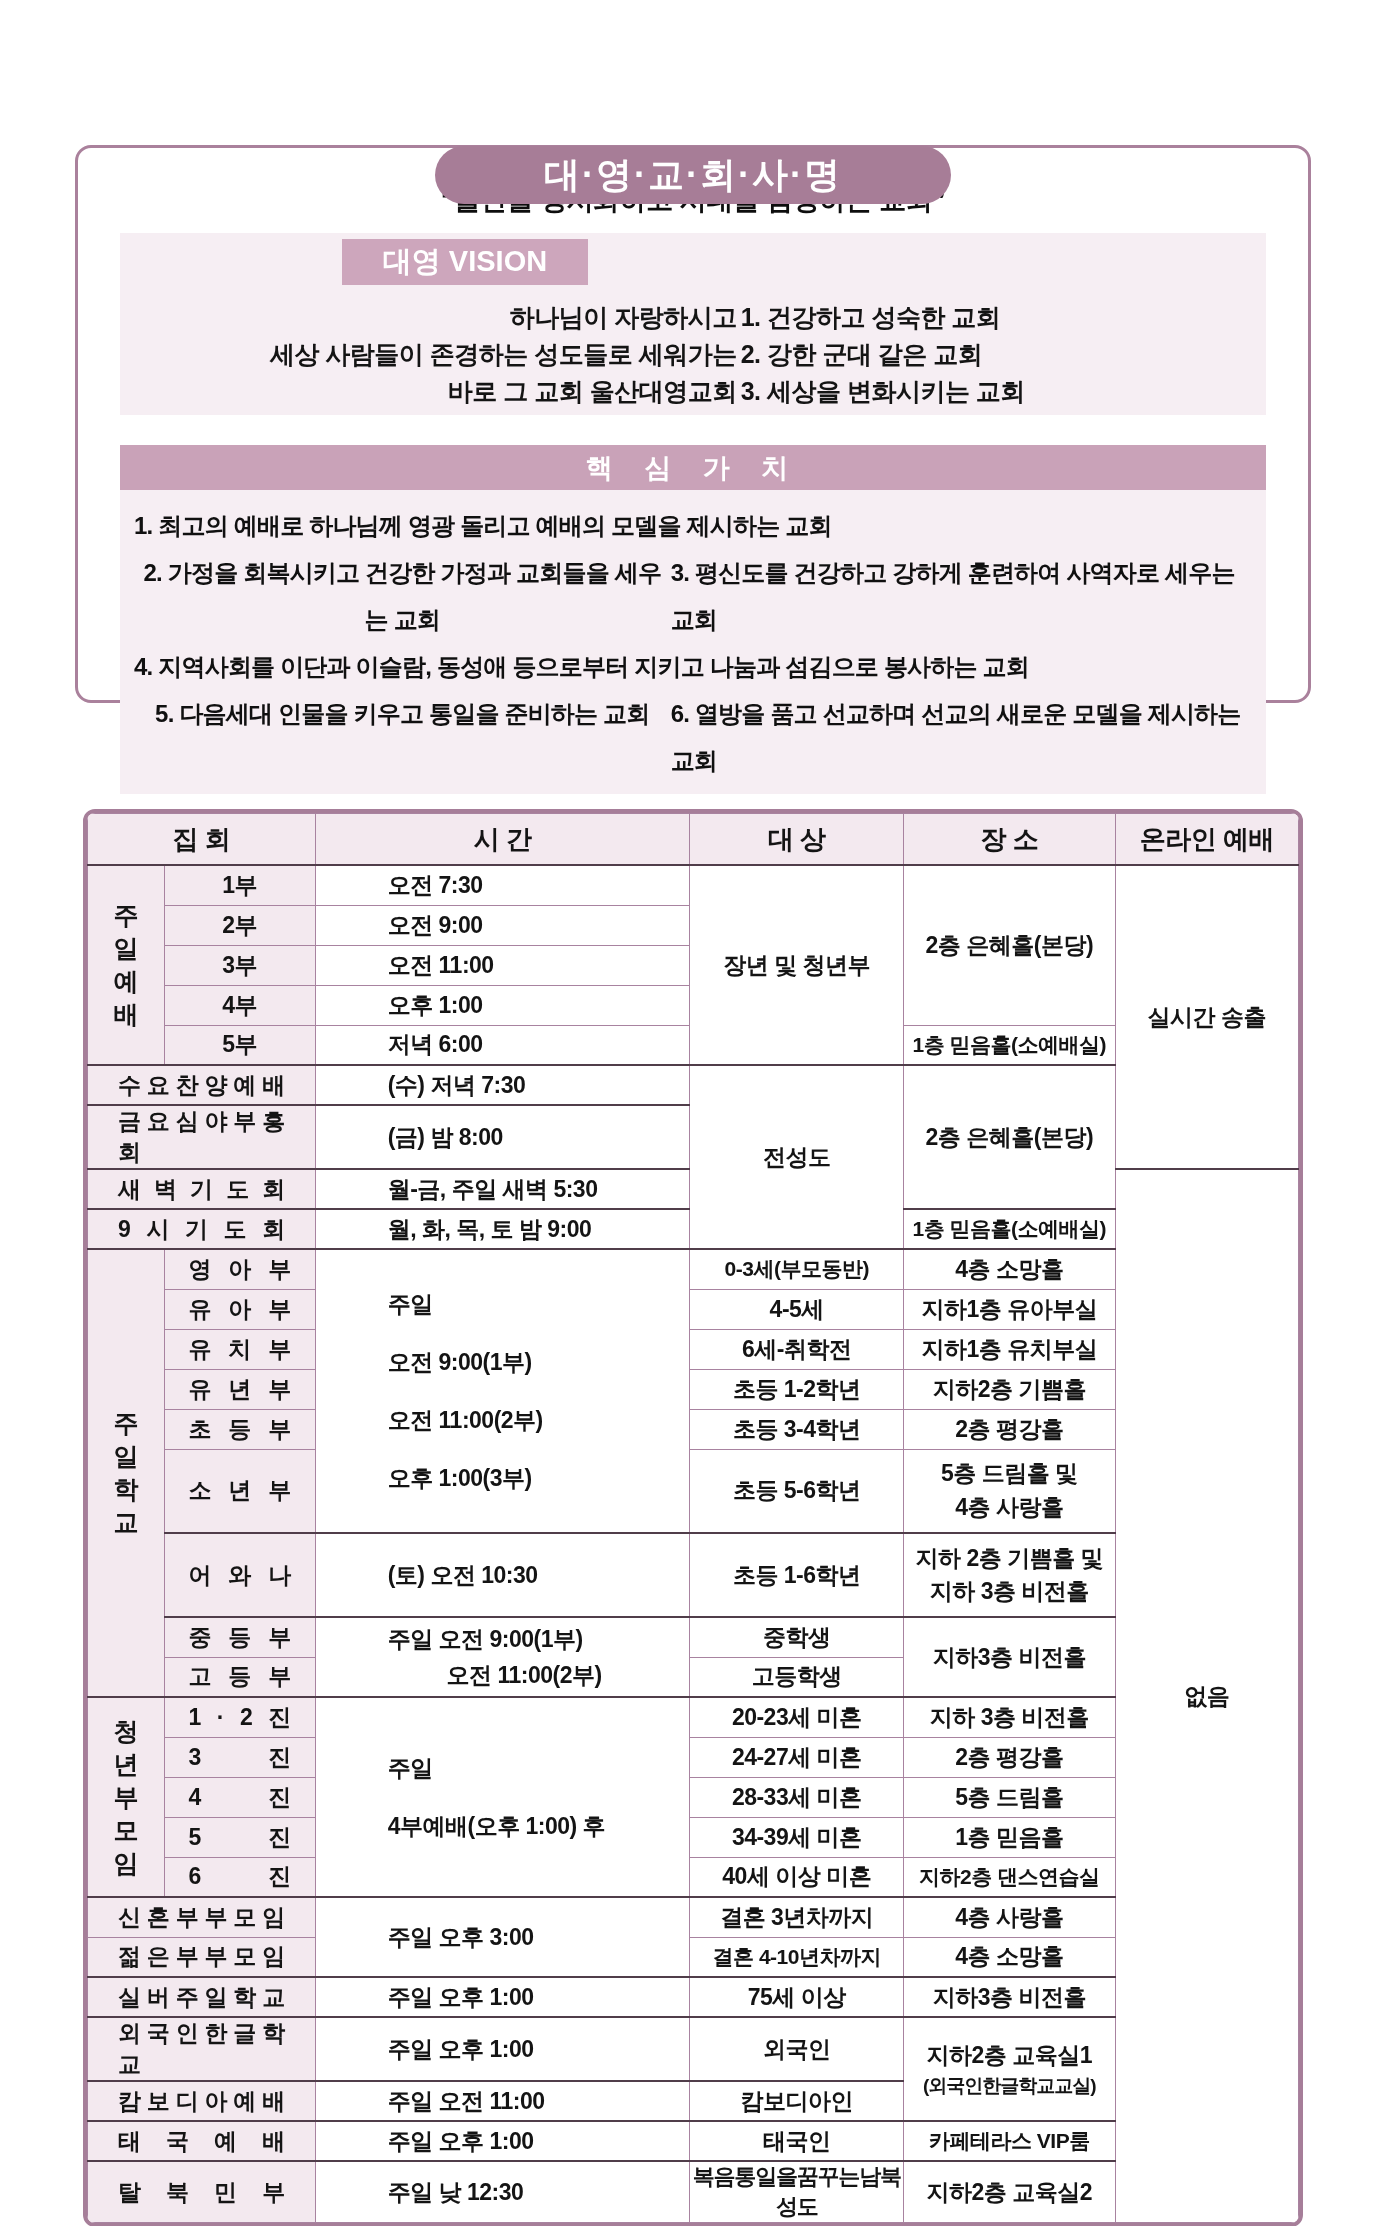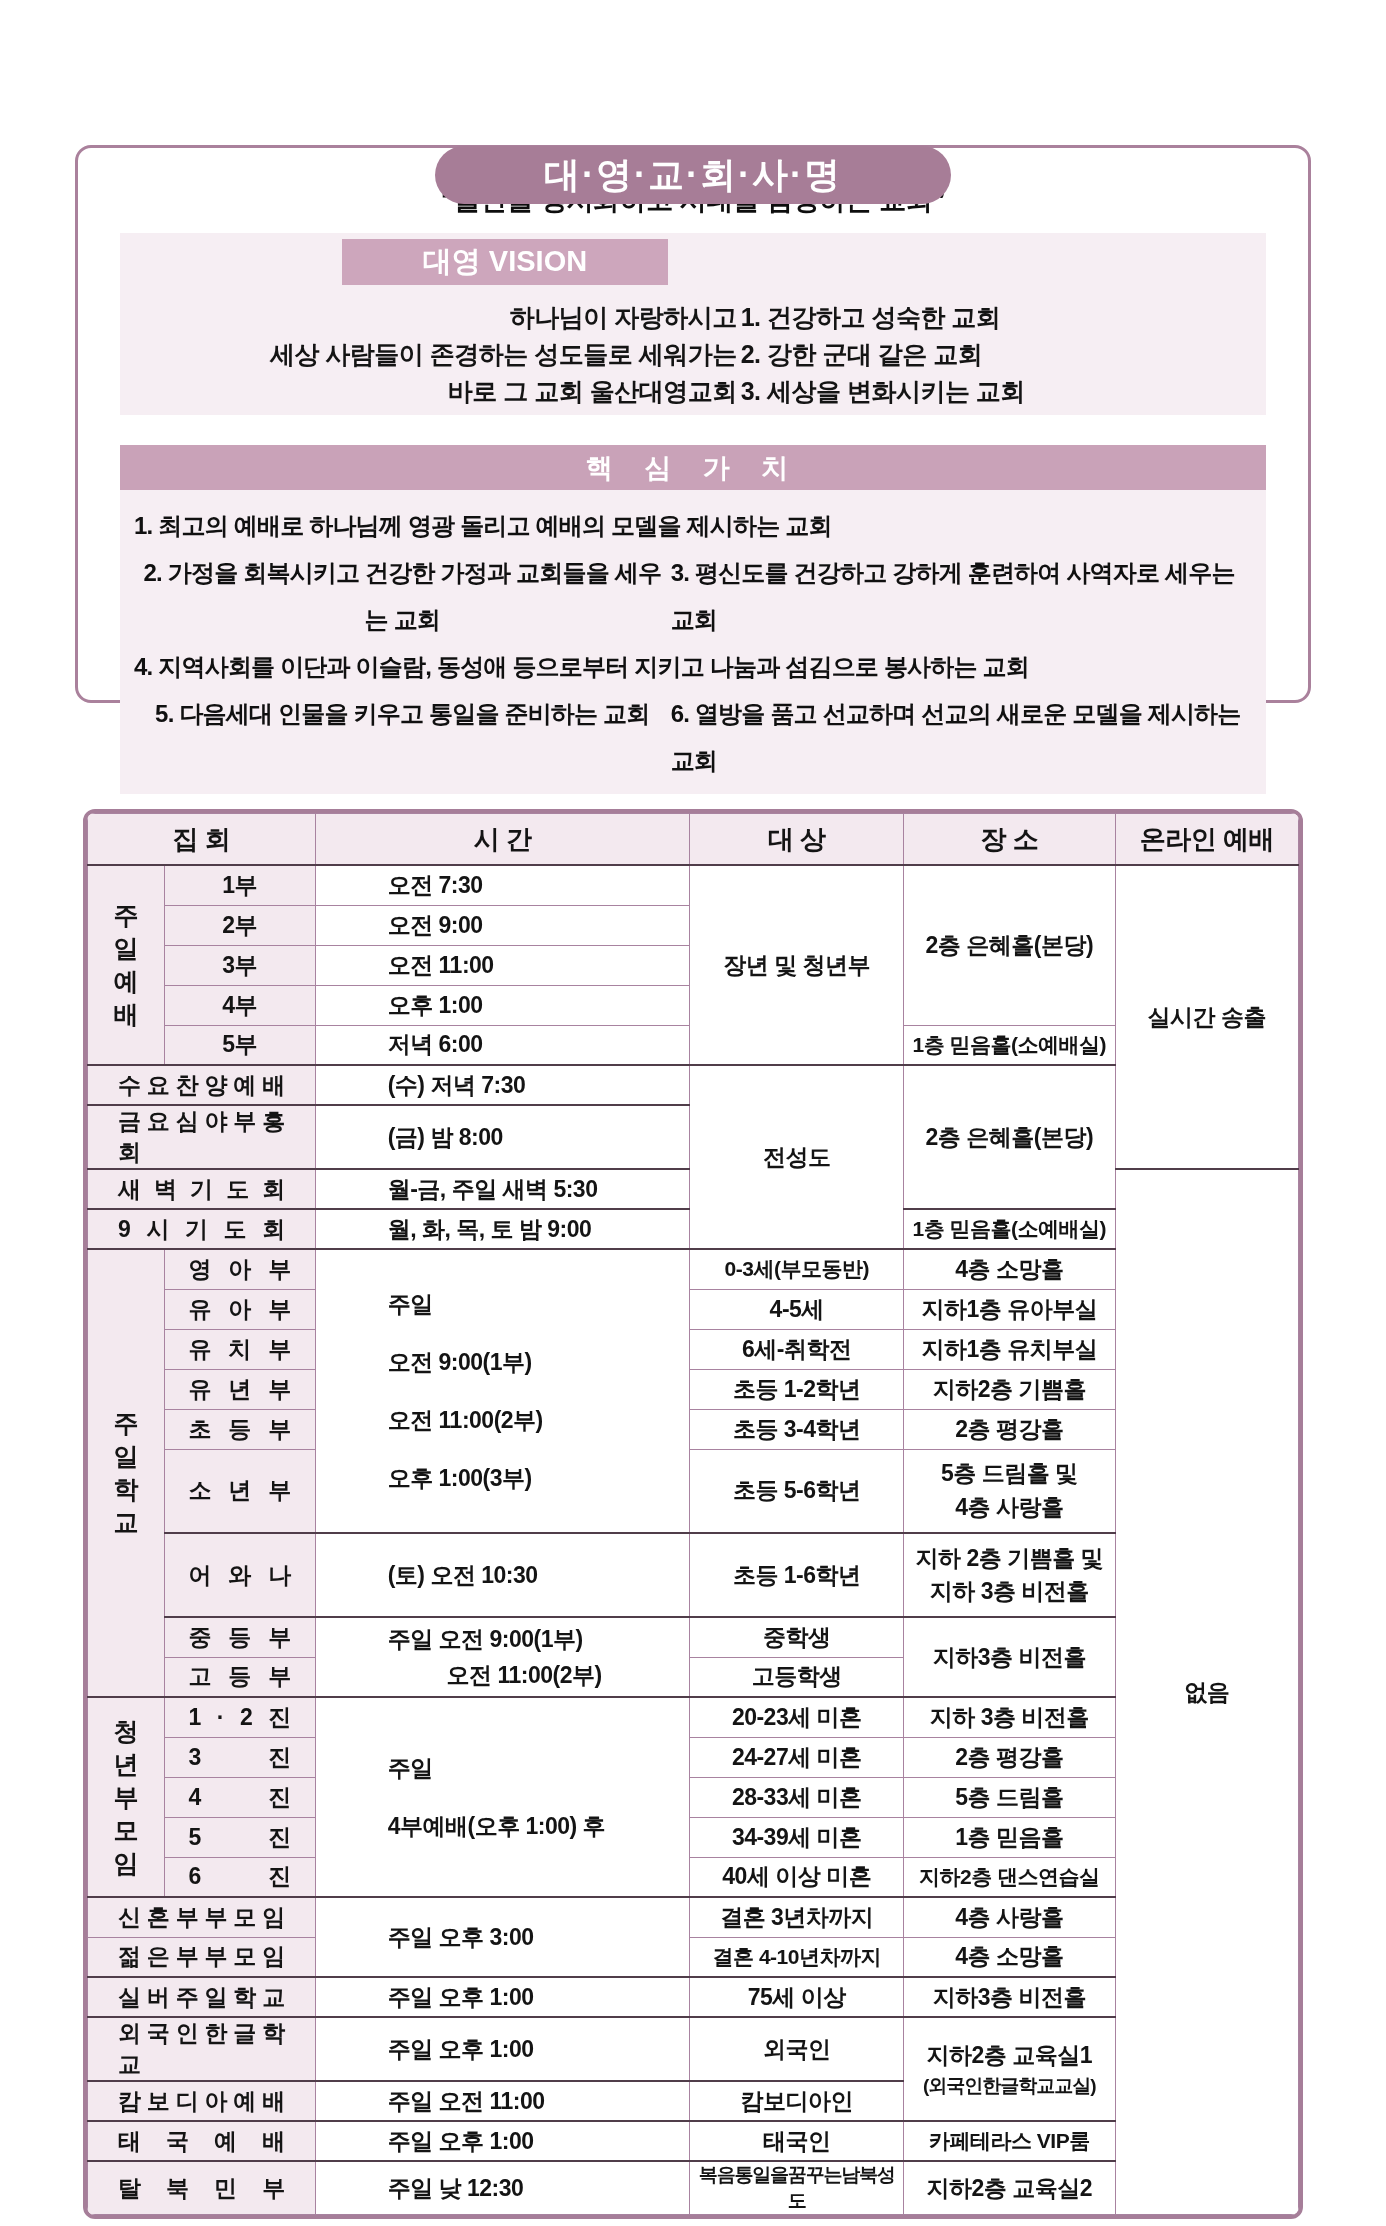--- a/index.html
+++ b/index.html
@@ -23,21 +23,21 @@
     width:516px;height:58px;font-size:36px;letter-spacing:2px;
   }
   .quote{
     margin-top:34px;text-align:center;font-size:27px;font-weight:bold;
     color:#0d0d0d;letter-spacing:-0.5px;
   }
   .vision-box{
     position:relative;margin:15px 42px 0;height:182px;background:#f6eef3;
   }
   .vision-label{
-    position:absolute;top:6px;left:222px;width:326px;height:46px;
+    position:absolute;top:6px;left:222px;width:246px;height:46px;
     background:#cda6bc;color:#fff;font-size:29px;font-weight:bold;
     display:flex;align-items:center;justify-content:center;letter-spacing:0;
   }
   .vision-cols{display:flex;padding-top:66px;}
   .v-left{width:54%;text-align:right;}
   .v-right{width:46%;text-align:left;padding-left:4px;}
   .v-left,.v-right{font-size:25px;font-weight:bold;line-height:37px;letter-spacing:-0.5px;}
   .core-bar{
     margin:30px 42px 0;height:45px;background:#c9a2b8;color:#fff;
     display:flex;align-items:center;justify-content:center;
@@ -72,21 +72,21 @@
     height:100%;font-size:25px;font-weight:700;
   }
   td.j{text-align:justify;text-align-last:justify;padding:0 30px;}
   td.j2{text-align:justify;text-align-last:justify;padding:0 24px;}
   td.tl{text-align:left;padding-left:72px;}
   .pre{white-space:pre-wrap;}
   td.lh{line-height:58px;}
   td.lh2{line-height:36px;}
   td.lh15{line-height:1.45;}
   .sm{font-size:21px;}
-  .xs{font-size:19px;letter-spacing:-1.2px;}
+  .xs{font-size:22px;letter-spacing:-1.2px;}
   .note{font-size:19px;letter-spacing:-1px;}
 </style>
 </head>
 <body>
 
 <div class="mission-box">
   <div class="pill title-pill">
     <span>대·영·교·회·사·명</span>
   </div>
 

